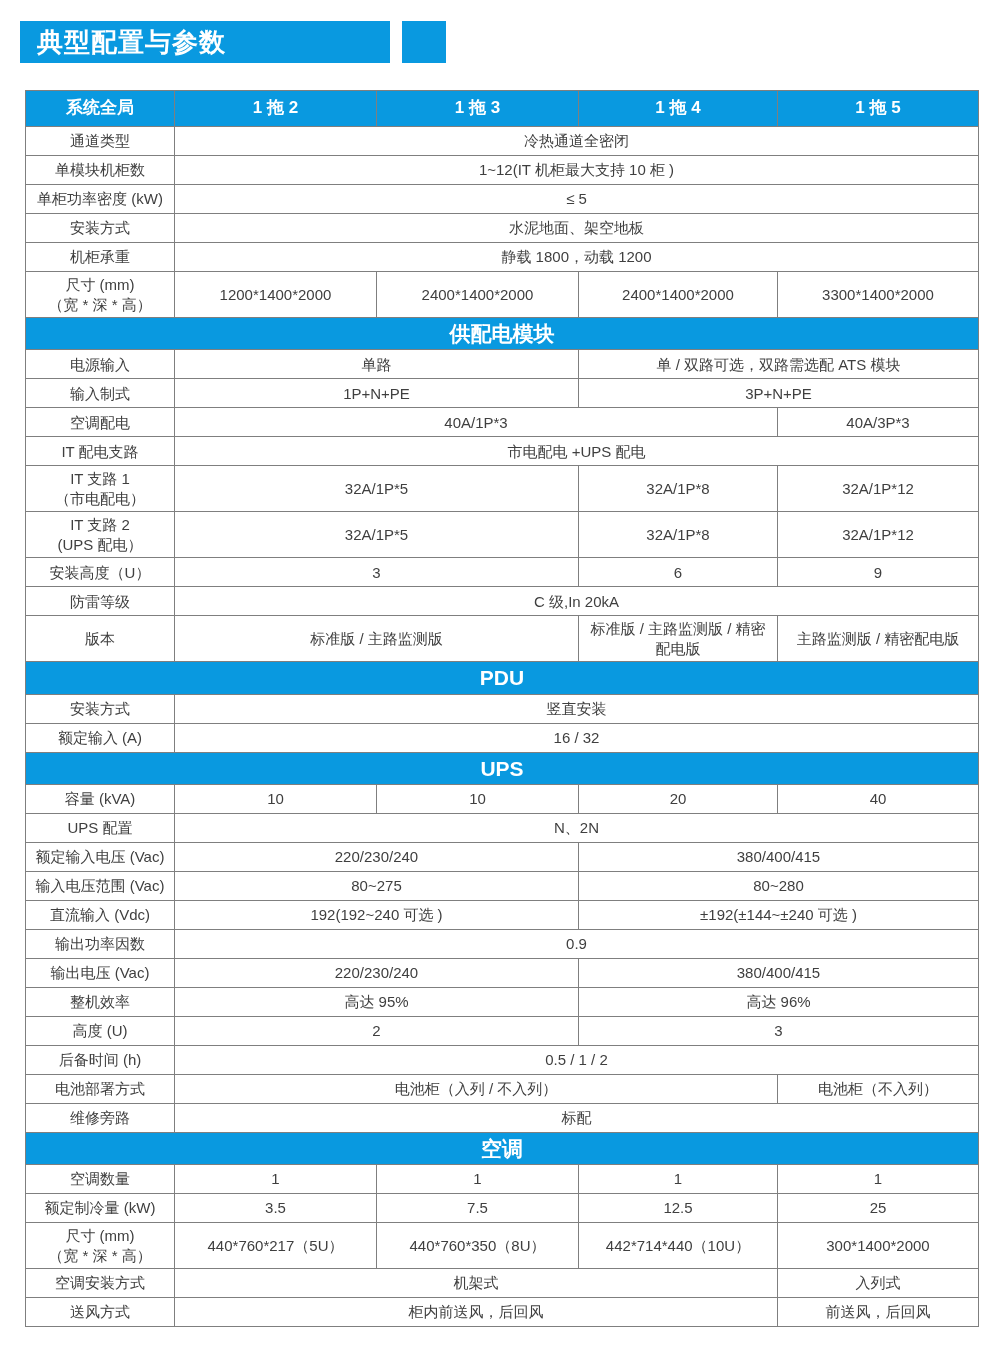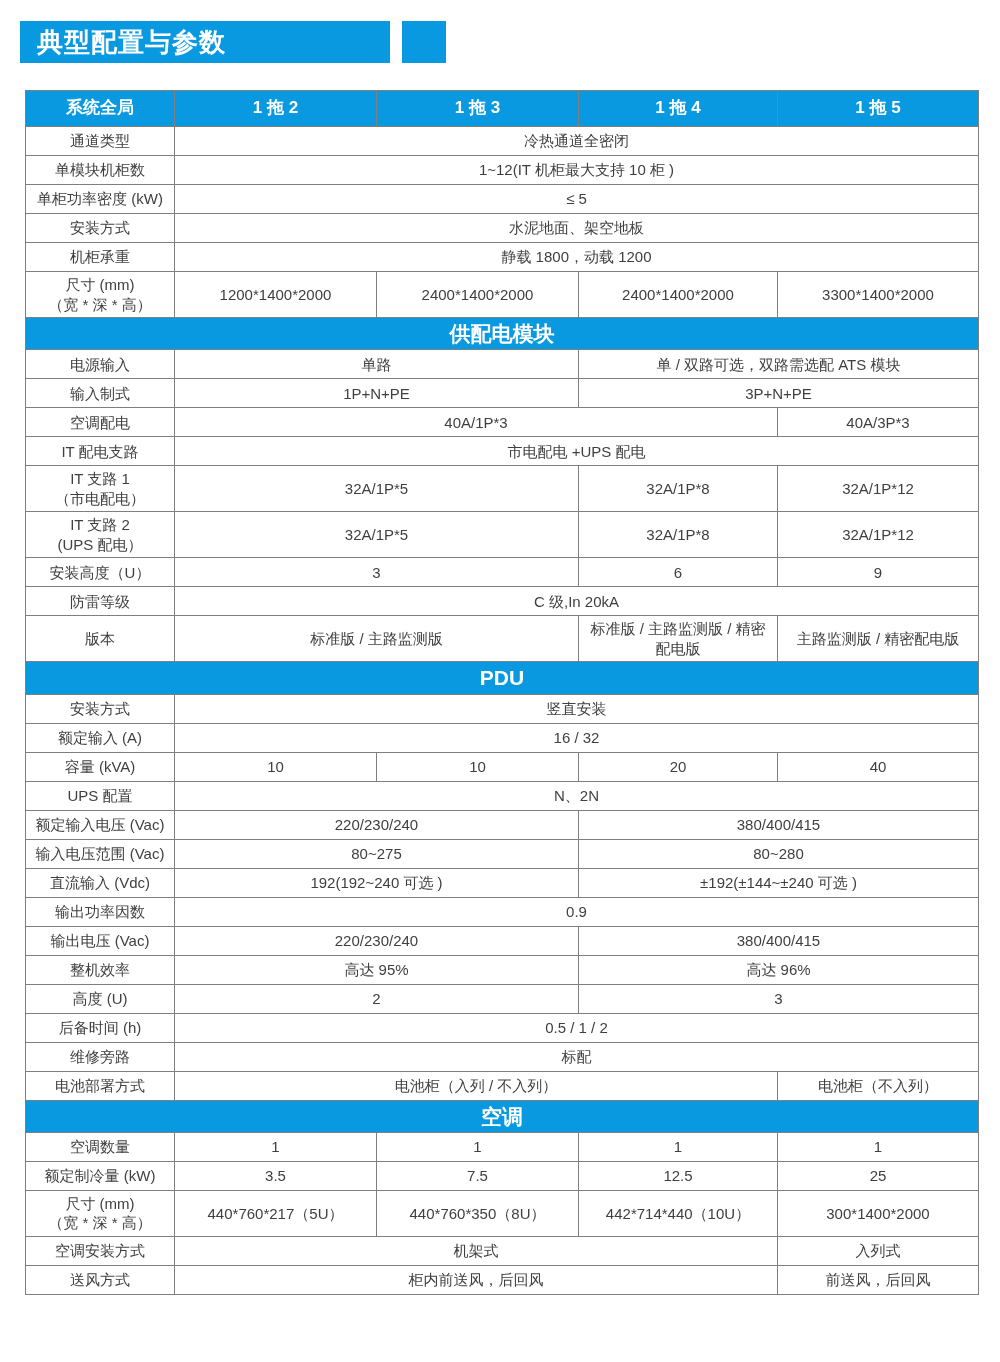--- a/index.html
+++ b/index.html
@@ -152,20 +152,23 @@
         <td colspan="5">PDU</td>
       </tr>
       <tr>
         <td class="rowlabel">安装方式</td>
         <td colspan="4">竖直安装</td>
       </tr>
       <tr>
         <td class="rowlabel">额定输入 (A)</td>
         <td colspan="4">16 / 32</td>
       </tr>
+      <tr class="band">
+        <td colspan="5">UPS</td>
+      </tr>
       <tr>
         <td class="rowlabel">容量 (kVA)</td>
         <td colspan="1">10</td>
         <td colspan="1">10</td>
         <td colspan="1">20</td>
         <td colspan="1">40</td>
       </tr>
       <tr>
         <td class="rowlabel">UPS 配置</td>
         <td colspan="4">N、2N</td>
@@ -202,27 +205,27 @@
       <tr>
         <td class="rowlabel">高度 (U)</td>
         <td colspan="2">2</td>
         <td colspan="2">3</td>
       </tr>
       <tr>
         <td class="rowlabel">后备时间 (h)</td>
         <td colspan="4">0.5 / 1 / 2</td>
       </tr>
       <tr>
-        <td class="rowlabel">维修旁路</td>
-        <td colspan="4">标配</td>
-      </tr>
-      <tr>
         <td class="rowlabel">电池部署方式</td>
         <td colspan="3">电池柜（入列 / 不入列）</td>
         <td colspan="1">电池柜（不入列）</td>
+      </tr>
+      <tr>
+        <td class="rowlabel">维修旁路</td>
+        <td colspan="4">标配</td>
       </tr>
       <tr class="band">
         <td colspan="5">空调</td>
       </tr>
       <tr>
         <td class="rowlabel">空调数量</td>
         <td colspan="1">1</td>
         <td colspan="1">1</td>
         <td colspan="1">1</td>
         <td colspan="1">1</td>

